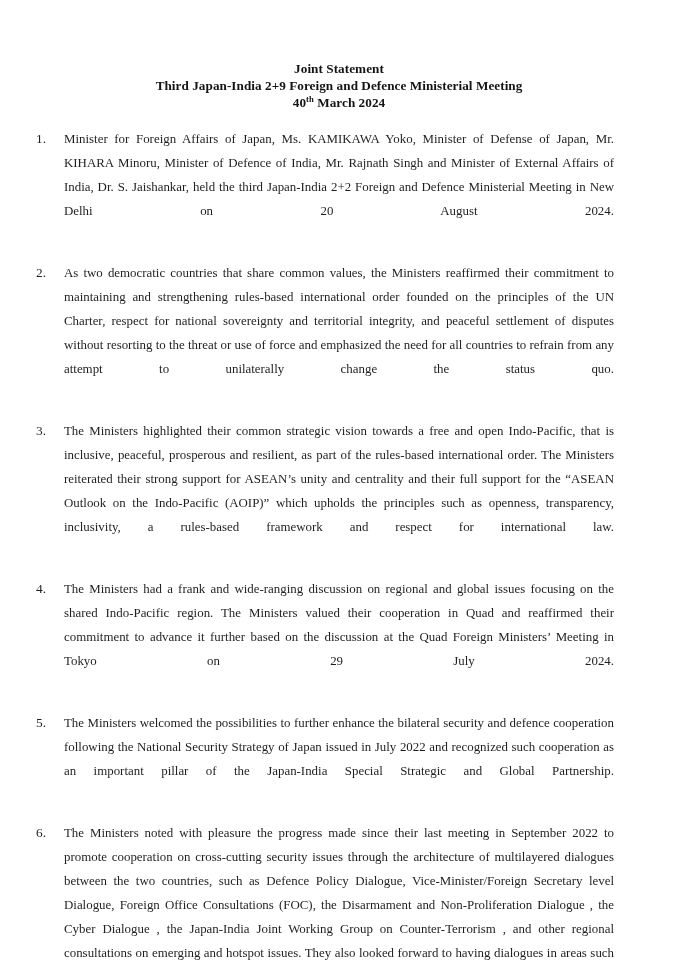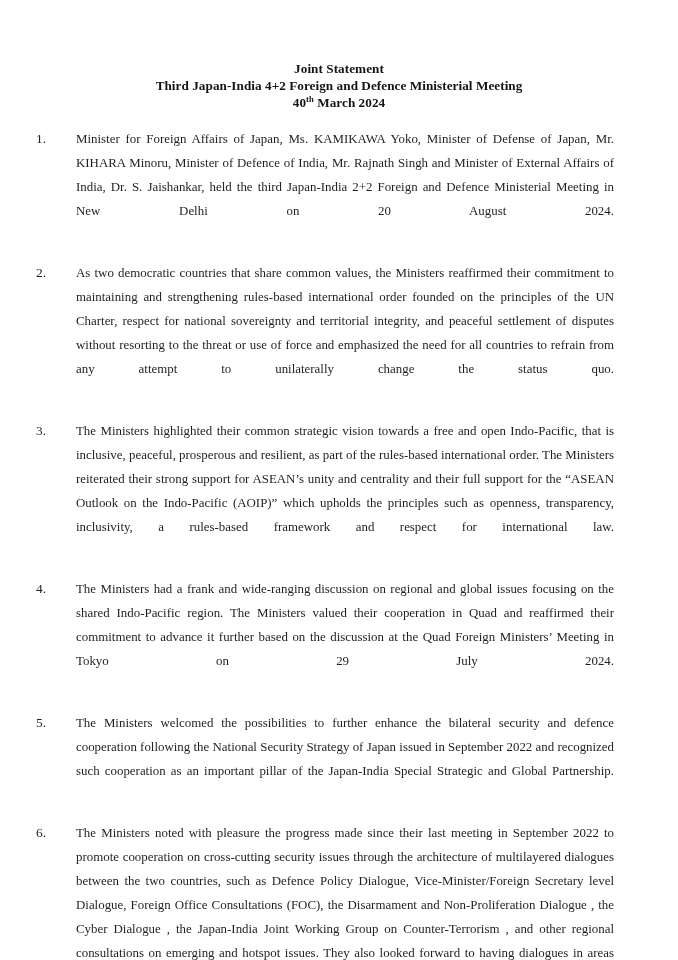--- a/index.html
+++ b/index.html
@@ -77,37 +77,36 @@
     left: 0;
     top: 0;
     width: 20px;
     text-align: left;
     font-size: 13.4px;
     line-height: 24px;
     color: #1f1f1f;
   }
   .para-text {
     display: block;
-    margin-left: 12px;
   }
   
   .para-text::after {
     content: "";
     display: inline-block;
     width: 100%;
   }
 </style>
 </head>
 <body>
 
 <div class="page">
 
   <div class="title-block">
     <div class="title-line">Joint Statement</div>
-    <div class="title-line">Third Japan-India 4+2 Foreign and Defence Ministerial Meeting</div>
+    <div class="title-line">Third Japan-India 2+9 Foreign and Defence Ministerial Meeting</div>
     <div class="title-line date-line"><span>40</span><sup>th</sup><span> March 2024</span></div>
   </div>
 
   <div class="body-list">
 
     <div class="para">
       <span class="para-num">1.</span>
       <span class="para-text">Minister for Foreign Affairs of Japan, Ms. KAMIKAWA Yoko, Minister of Defense of Japan, Mr. KIHARA Minoru, Minister of Defence of India, Mr. Rajnath Singh and Minister of External Affairs of India, Dr. S. Jaishankar, held the third Japan-India 2+2 Foreign and Defence Ministerial Meeting in New Delhi on 20 August 2024.</span>
     </div>
 
@@ -121,21 +120,21 @@
       <span class="para-text">The Ministers highlighted their common strategic vision towards a free and open Indo-Pacific, that is inclusive, peaceful, prosperous and resilient, as part of the rules-based international order. The Ministers reiterated their strong support for ASEAN’s unity and centrality and their full support for the “ASEAN Outlook on the Indo-Pacific (AOIP)” which upholds the principles such as openness, transparency, inclusivity, a rules-based framework and respect for international law.</span>
     </div>
 
     <div class="para">
       <span class="para-num">4.</span>
       <span class="para-text">The Ministers had a frank and wide-ranging discussion on regional and global issues focusing on the shared Indo-Pacific region. The Ministers valued their cooperation in Quad and reaffirmed their commitment to advance it further based on the discussion at the Quad Foreign Ministers’ Meeting in Tokyo on 29 July 2024.</span>
     </div>
 
     <div class="para">
       <span class="para-num">5.</span>
-      <span class="para-text">The Ministers welcomed the possibilities to further enhance the bilateral security and defence cooperation following the National Security Strategy of Japan issued in September 2022 and recognized such cooperation as an important pillar of the Japan-India Special Strategic and Global Partnership.</span>
+      <span class="para-text">The Ministers welcomed the possibilities to further enhance the bilateral security and defence cooperation following the National Security Strategy of Japan issued in July 2022 and recognized such cooperation as an important pillar of the Japan-India Special Strategic and Global Partnership.</span>
     </div>
 
     <div class="para">
       <span class="para-num">6.</span>
       <span class="para-text">The Ministers noted with pleasure the progress made since their last meeting in September 2022 to promote cooperation on cross-cutting security issues through the architecture of multilayered dialogues between the two countries, such as Defence Policy Dialogue, Vice-Minister/Foreign Secretary level Dialogue, Foreign Office Consultations (FOC), the Disarmament and Non-Proliferation Dialogue , the Cyber Dialogue , the Japan-India Joint Working Group on Counter-Terrorism , and other regional consultations on emerging and hotspot issues. They also looked forward to having dialogues in areas such as space, maritime affairs, and Africa. Furthermore, in light of the strategic depth of the bilateral relations, they concurred on promoting in-depth dialogues for further cooperation in the field of economic security and strategic trade. They also concurred on continuing to work together on Security Council reform with a view to strengthening the UN.</span>
     </div>
 
   </div>
 
 </div>

